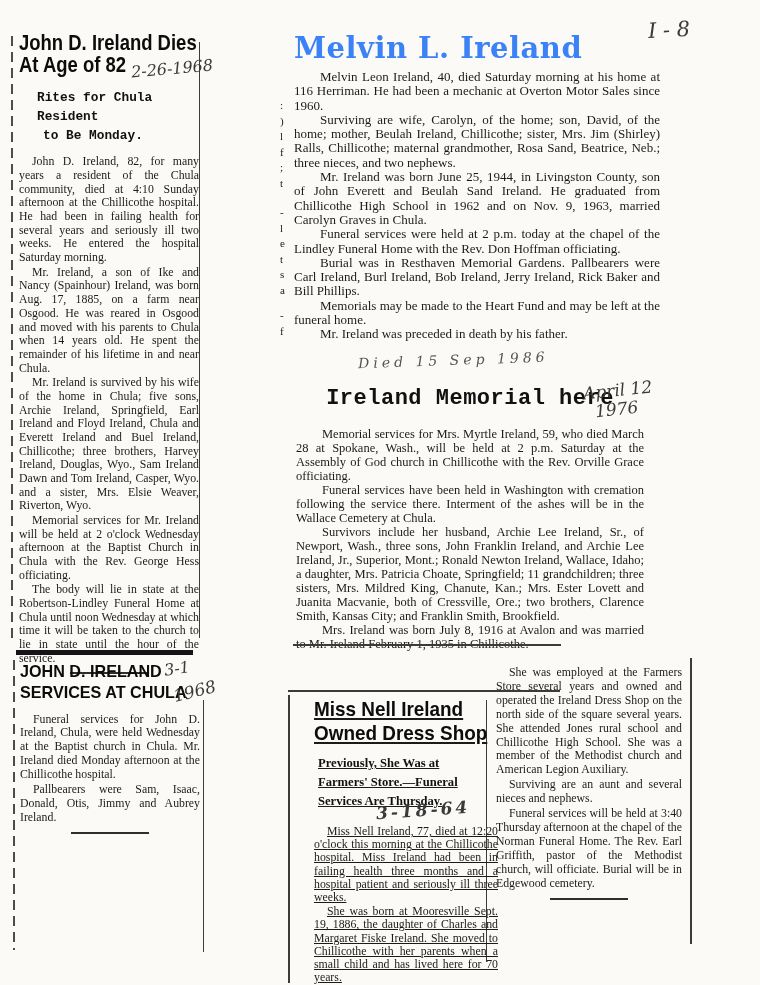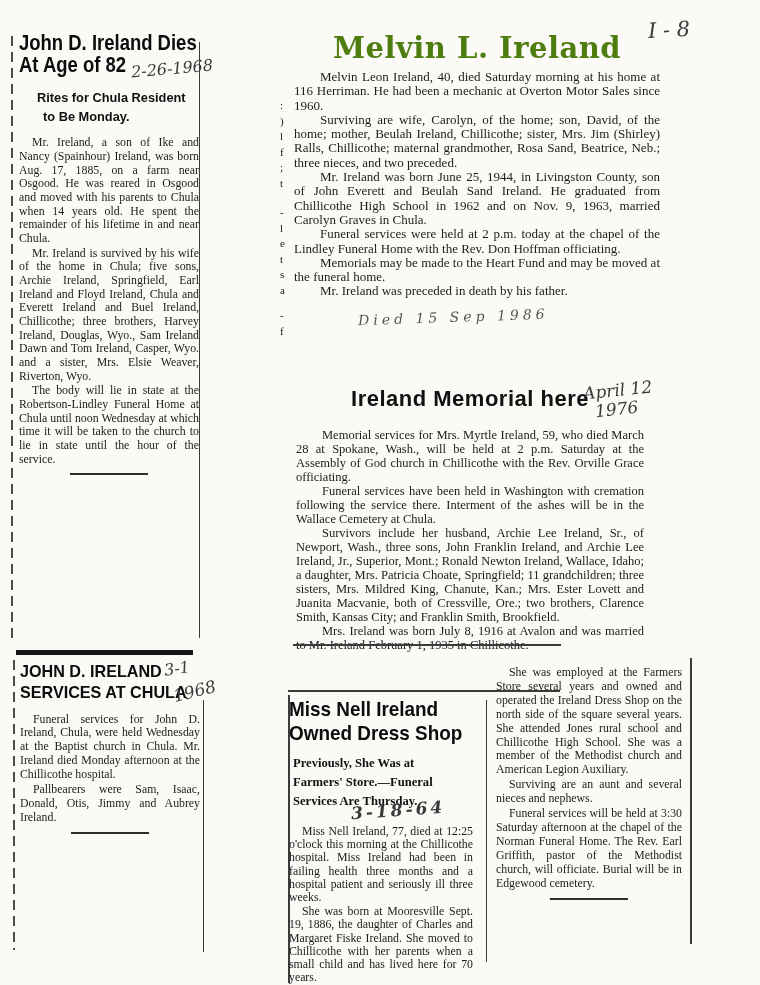--- a/index.html
+++ b/index.html
@@ -10,24 +10,24 @@
   }
   .clip{position:absolute;}
   .np{text-align:justify;}
   .np p{margin:0 0 1px 0;text-indent:13px;}
   .np-wide p{margin:0;text-indent:26px;}
   .hl-cond{
     font-family:"Liberation Sans", sans-serif;font-weight:700;color:#0c0c0c;
     transform:scaleX(.84);transform-origin:0 50%;white-space:nowrap;
   }
   .hl-serif{
-    font-family:"DejaVu Serif", serif;font-weight:700;color:#4d7c0f;text-align:center;
+    font-family:"DejaVu Serif", serif;font-weight:700;color:#3b82f6;text-align:left;
   }
   .subhead-sans{
-    font-family:Liberation Sans, sans-serif;font-weight:700;color:#111;
+    font-family:Liberation Mono, monospace;font-weight:700;color:#111;
   }
   .subhead-serif{
     font-family:"Liberation Serif", serif;font-weight:700;color:#111;
   }
   .hand{
     font-family:"DejaVu Serif", serif;font-style:italic;color:#3a3a3a;
     white-space:nowrap;
   }
   .vline,.hline{position:absolute;background:#3b3b3b;}
   .vline-dash{
@@ -49,22 +49,24 @@
   <div style="position:relative;">
     <div class="hl-cond" style="font-size:22px;line-height:1.02;">John D. Ireland Dies</div>
     <div class="hl-cond" style="font-size:22px;line-height:1.02;display:inline-block;">At Age of 82</div>
     <span class="hand" style="position:absolute;right:-14px;top:27px;font-size:16px;transform:rotate(-5deg);">2-26-1968</span>
   </div>
   <div class="subhead-sans" style="font-size:12.8px;line-height:1.5;margin:11px 0 0 18px;">
     <div>Rites for Chula Resident</div>
     <div style="margin-left:6px;">to Be Monday.</div>
   </div>
   <div class="np" style="font-size:11.8px;line-height:1.16;margin-top:10px;">
+    <p>John D. Ireland, 82, for many years a resident of the Chula community, died at 4:10 Sunday afternoon at the Chillicothe hospital. He had been in failing health for several years and seriously ill two weeks. He entered the hospital Saturday morning.</p>
     <p>Mr. Ireland, a son of Ike and Nancy (Spainhour) Ireland, was born Aug. 17, 1885, on a farm near Osgood. He was reared in Osgood and moved with his parents to Chula when 14 years old. He spent the remainder of his lifetime in and near Chula.</p>
     <p>Mr. Ireland is survived by his wife of the home in Chula; five sons, Archie Ireland, Springfield, Earl Ireland and Floyd Ireland, Chula and Everett Ireland and Buel Ireland, Chillicothe; three brothers, Harvey Ireland, Douglas, Wyo., Sam Ireland Dawn and Tom Ireland, Casper, Wyo. and a sister, Mrs. Elsie Weaver, Riverton, Wyo.</p>
+    <p>Memorial services for Mr. Ireland will be held at 2 o'clock Wednesday afternoon at the Baptist Church in Chula with the Rev. George Hess officiating.</p>
     <p>The body will lie in state at the Robertson-Lindley Funeral Home at Chula until noon Wednesday at which time it will be taken to the church to lie in state until the hour of the service.</p>
   </div>
   <div class="endrule"></div>
 </div>
 
 <div class="hline" style="left:16px;top:650px;width:177px;height:5px;background:#151515;"></div>
 <div class="vline-dash" style="left:13px;top:660px;height:290px;"></div>
 <div class="vline" style="left:203px;top:700px;width:1px;height:252px;"></div>
 
 <div class="clip" style="left:20px;top:661px;width:180px;">
@@ -95,24 +97,25 @@
   <span class="frag">s</span>
   <span class="frag">a</span>
   <span class="frag" style="margin-top:10px;">-</span>
   <span class="frag">f</span>
 </div>
 
 <div class="clip" style="left:294px;top:34px;width:366px;">
   <div class="hl-serif" style="font-size:29px;line-height:1.0;letter-spacing:.5px;">Melvin L. Ireland</div>
   <div class="np np-wide" style="font-size:13px;line-height:1.1;margin-top:7px;">
     <p>Melvin Leon Ireland, 40, died Saturday morning at his home at 116 Herriman. He had been a mechanic at Overton Motor Sales since 1960.</p>
-    <p>Surviving are wife, Carolyn, of the home; son, David, of the home; mother, Beulah Ireland, Chillicothe; sister, Mrs. Jim (Shirley) Ralls, Chillicothe; maternal grandmother, Rosa Sand, Beatrice, Neb.; three nieces, and two preceded.</p>
+    <p>Surviving are wife, Carolyn, of the home; son, David, of the home; mother, Beulah Ireland, Chillicothe; sister, Mrs. Jim (Shirley) Ralls, Chillicothe; maternal grandmother, Rosa Sand, Beatrice, Neb.; three nieces, and two nephews.</p>
     <p>Mr. Ireland was born June 25, 1944, in Livingston County, son of John Everett and Beulah Sand Ireland. He graduated from Chillicothe High School in 1962 and on Nov. 9, 1963, married Carolyn Graves in Chula.</p>
     <p>Funeral services were held at 2 p.m. today at the chapel of the Lindley Funeral Home with the Rev. Don Hoffman officiating.</p>
-    <p>Memorials may be made to the Heart Fund and may be moved at the funeral home.</p>
+    <p>Burial was in Resthaven Memorial Gardens. Pallbearers were Carl Ireland, Burl Ireland, Bob Ireland, Jerry Ireland, Rick Baker and Bill Phillips.</p>
+    <p>Memorials may be made to the Heart Fund and may be left at the funeral home.</p>
     <p>Mr. Ireland was preceded in death by his father.</p>
   </div>
   <div class="hand" style="margin:8px 0 0 64px;font-size:14px;letter-spacing:4px;color:#555;transform:rotate(-2deg);">Died 15 Sep 1986</div>
 </div>
 
 <div class="clip" style="left:296px;top:386px;width:348px;">
   <div style="position:relative;">
     <div class="subhead-sans" style="font-size:22px;text-align:center;letter-spacing:.5px;">Ireland Memorial here</div>
     <span class="hand" style="position:absolute;right:-8px;top:-6px;font-size:17px;transform:rotate(-6deg);">April 12</span>
     <span class="hand" style="position:absolute;right:6px;top:13px;font-size:17px;transform:rotate(-6deg);">1976</span>
@@ -124,35 +127,35 @@
     <p>Mrs. Ireland was born July 8, 1916 at Avalon and was married to Mr. Ireland February 1, 1935 in Chillicothe.</p>
   </div>
 </div>
 <div class="hline" style="left:293px;top:644px;width:268px;height:2px;"></div>
 
 <div class="hline" style="left:288px;top:690px;width:272px;height:2px;"></div>
 <div class="vline" style="left:288px;top:695px;width:1.5px;height:288px;"></div>
 <div class="vline" style="left:486px;top:700px;width:1px;height:262px;"></div>
 <div class="vline" style="left:690px;top:658px;width:1.5px;height:286px;"></div>
 
-<div class="clip" style="left:289px;top:697px;width:184px;">
+<div class="clip" style="left:314px;top:697px;width:184px;text-decoration:underline;">
   <div class="hl-cond" style="font-size:21px;line-height:1.15;transform:scaleX(.9);">Miss Nell Ireland</div>
   <div class="hl-cond" style="font-size:21px;line-height:1.15;transform:scaleX(.9);">Owned Dress Shop</div>
   <div class="subhead-serif" style="font-size:12.6px;line-height:1.5;margin:9px 0 0 4px;position:relative;">
     <div>Previously, She Was at</div>
     <div>Farmers' Store.—Funeral</div>
     <div>Services Are Thursday.</div>
     <span class="hand" style="position:absolute;left:58px;bottom:-13px;font-size:17px;letter-spacing:3px;transform:rotate(-4deg);">3-18-64</span>
   </div>
   <div class="np" style="font-size:11.8px;line-height:1.12;margin-top:14px;">
-    <p>Miss Nell Ireland, 77, died at 12:25 o'clock this morning at the Chillicothe hospital. Miss Ireland had been in failing health three months and a hospital patient and seriously ill three weeks.</p>
+    <p>Miss Nell Ireland, 77, died at 12:20 o'clock this morning at the Chillicothe hospital. Miss Ireland had been in failing health three months and a hospital patient and seriously ill three weeks.</p>
     <p>She was born at Mooresville Sept. 19, 1886, the daughter of Charles and Margaret Fiske Ireland. She moved to Chillicothe with her parents when a small child and has lived here for 70 years.</p>
   </div>
 </div>
 
 <div class="clip" style="left:496px;top:666px;width:186px;">
   <div class="np" style="font-size:11.8px;line-height:1.18;">
     <p>She was employed at the Farmers Store several years and owned and operated the Ireland Dress Shop on the north side of the square several years. She attended Jones rural school and Chillicothe High School. She was a member of the Methodist church and American Legion Auxiliary.</p>
     <p>Surviving are an aunt and several nieces and nephews.</p>
-    <p>Funeral services will be held at 3:30 Saturday afternoon at the chapel of the Norman Funeral Home. The Rev. Earl Griffith, pastor of the Methodist church, will officiate. Burial will be in Edgewood cemetery.</p>
+    <p>Funeral services will be held at 3:40 Thursday afternoon at the chapel of the Norman Funeral Home. The Rev. Earl Griffith, pastor of the Methodist church, will officiate. Burial will be in Edgewood cemetery.</p>
   </div>
   <div class="endrule"></div>
 </div>
 
 </body></html>

